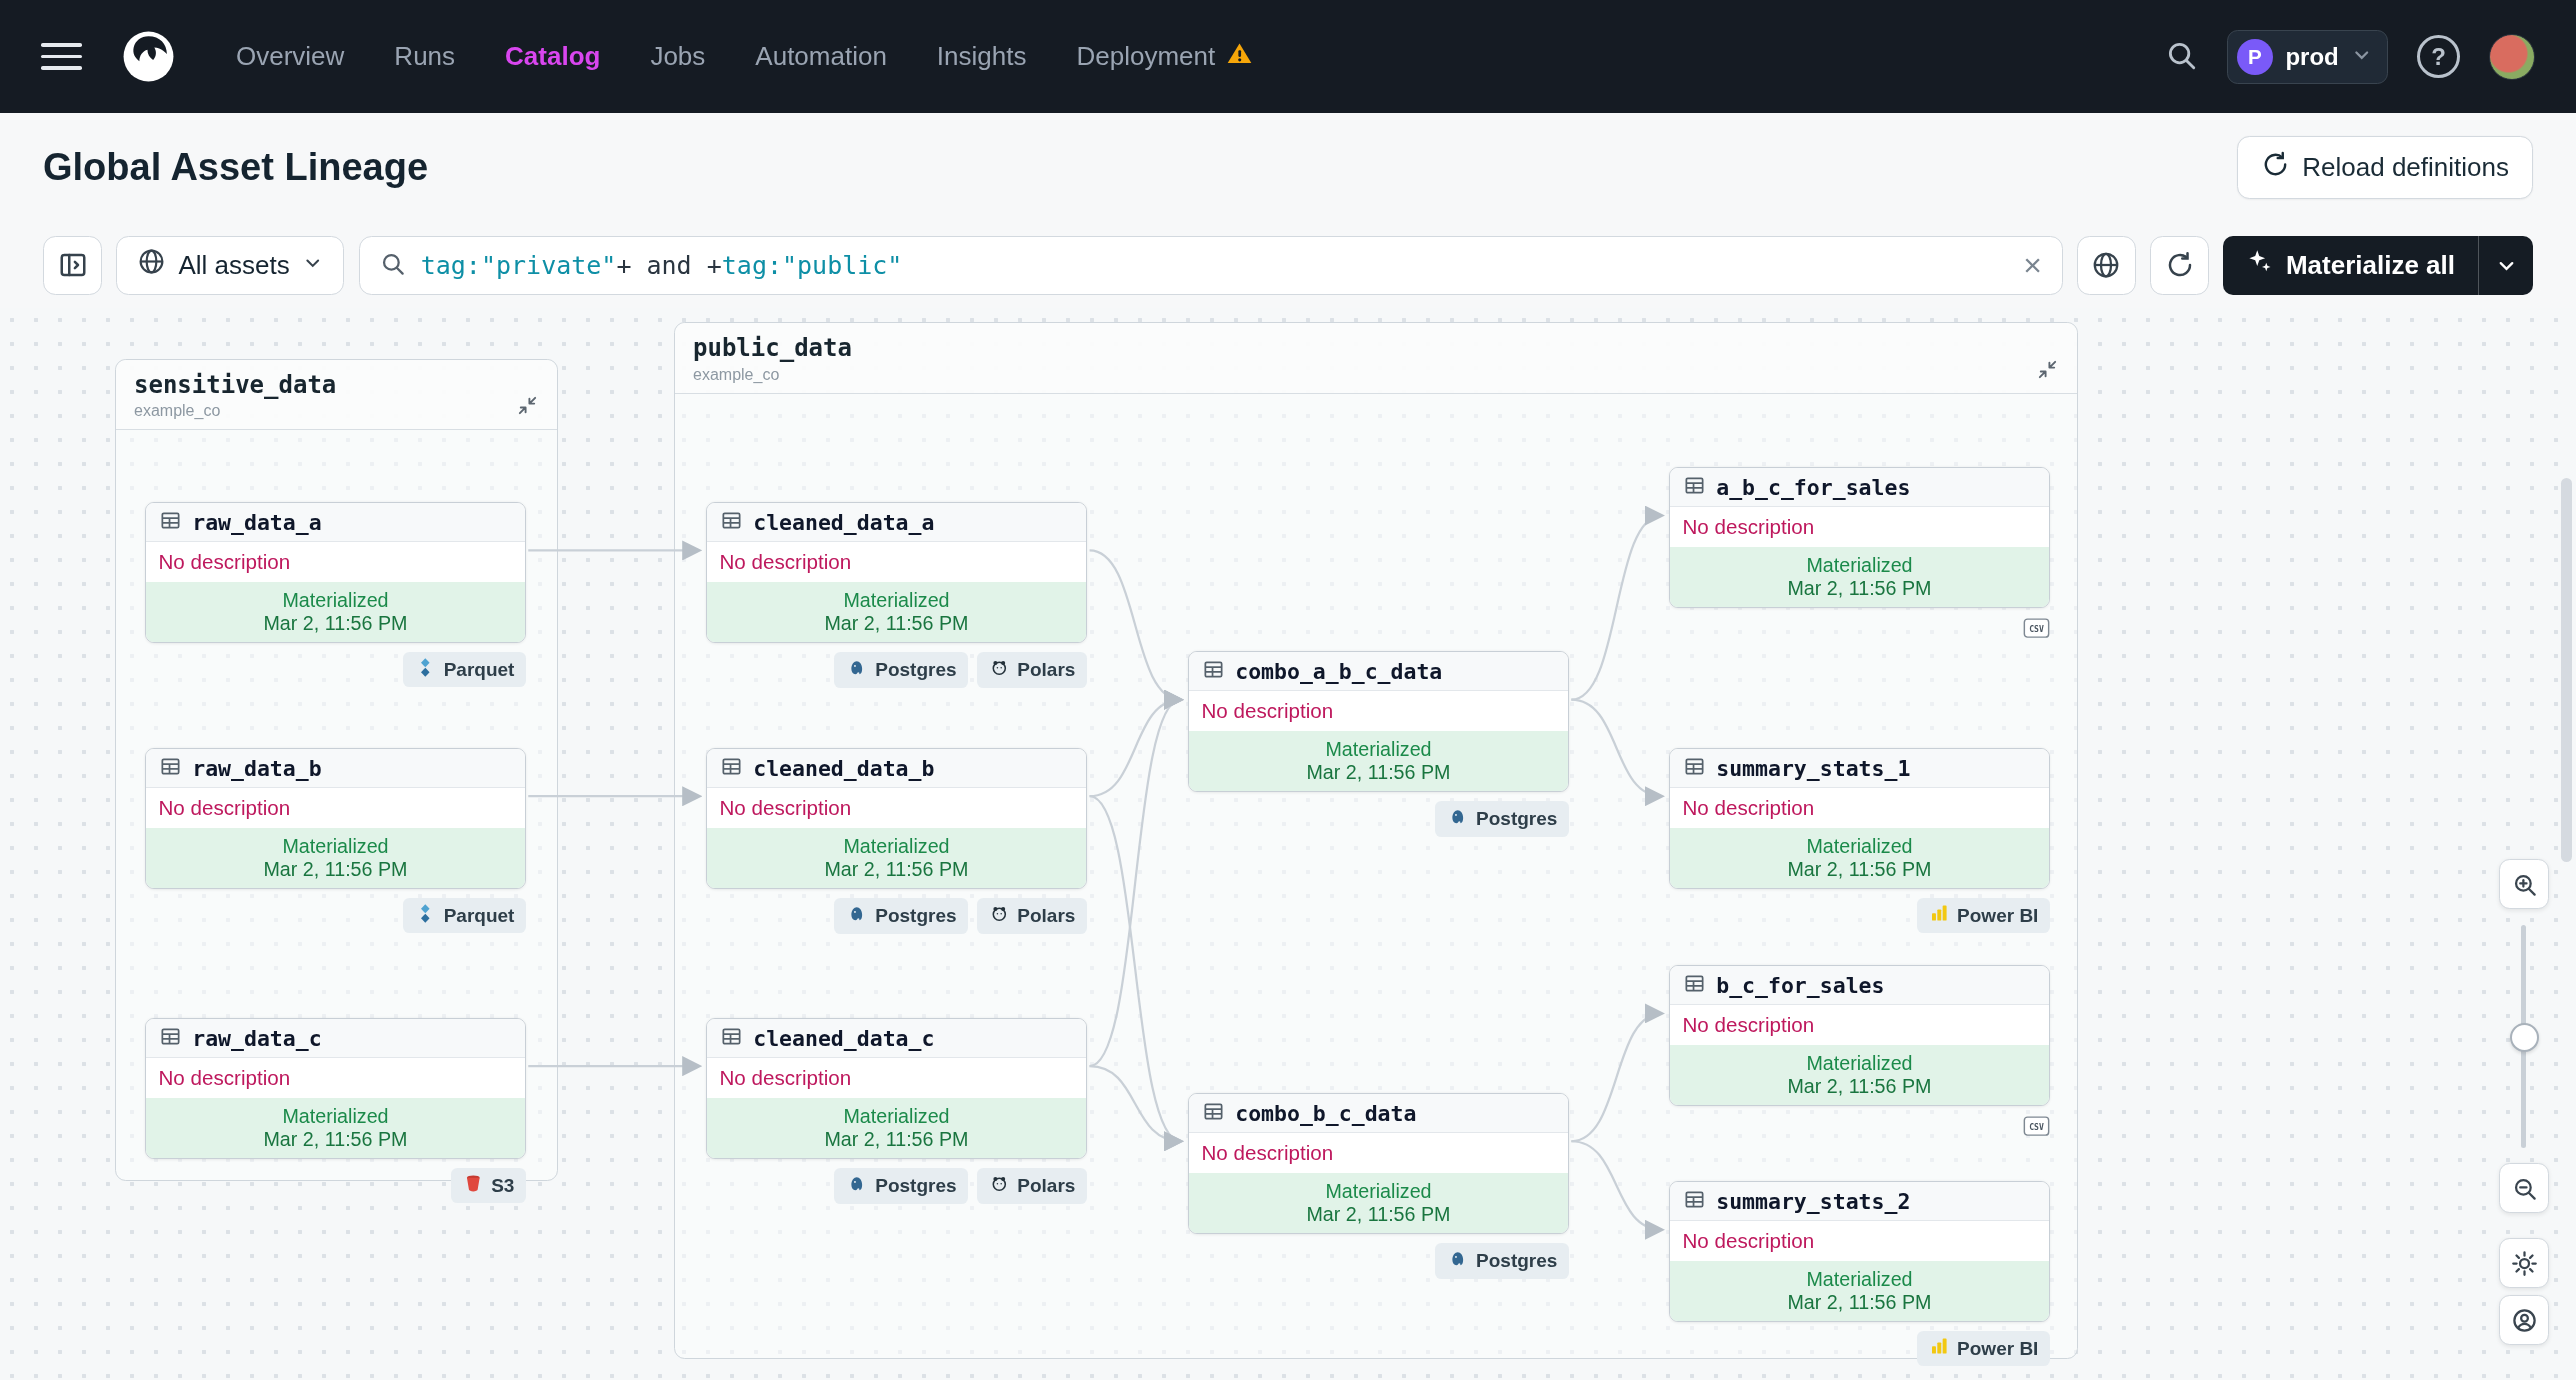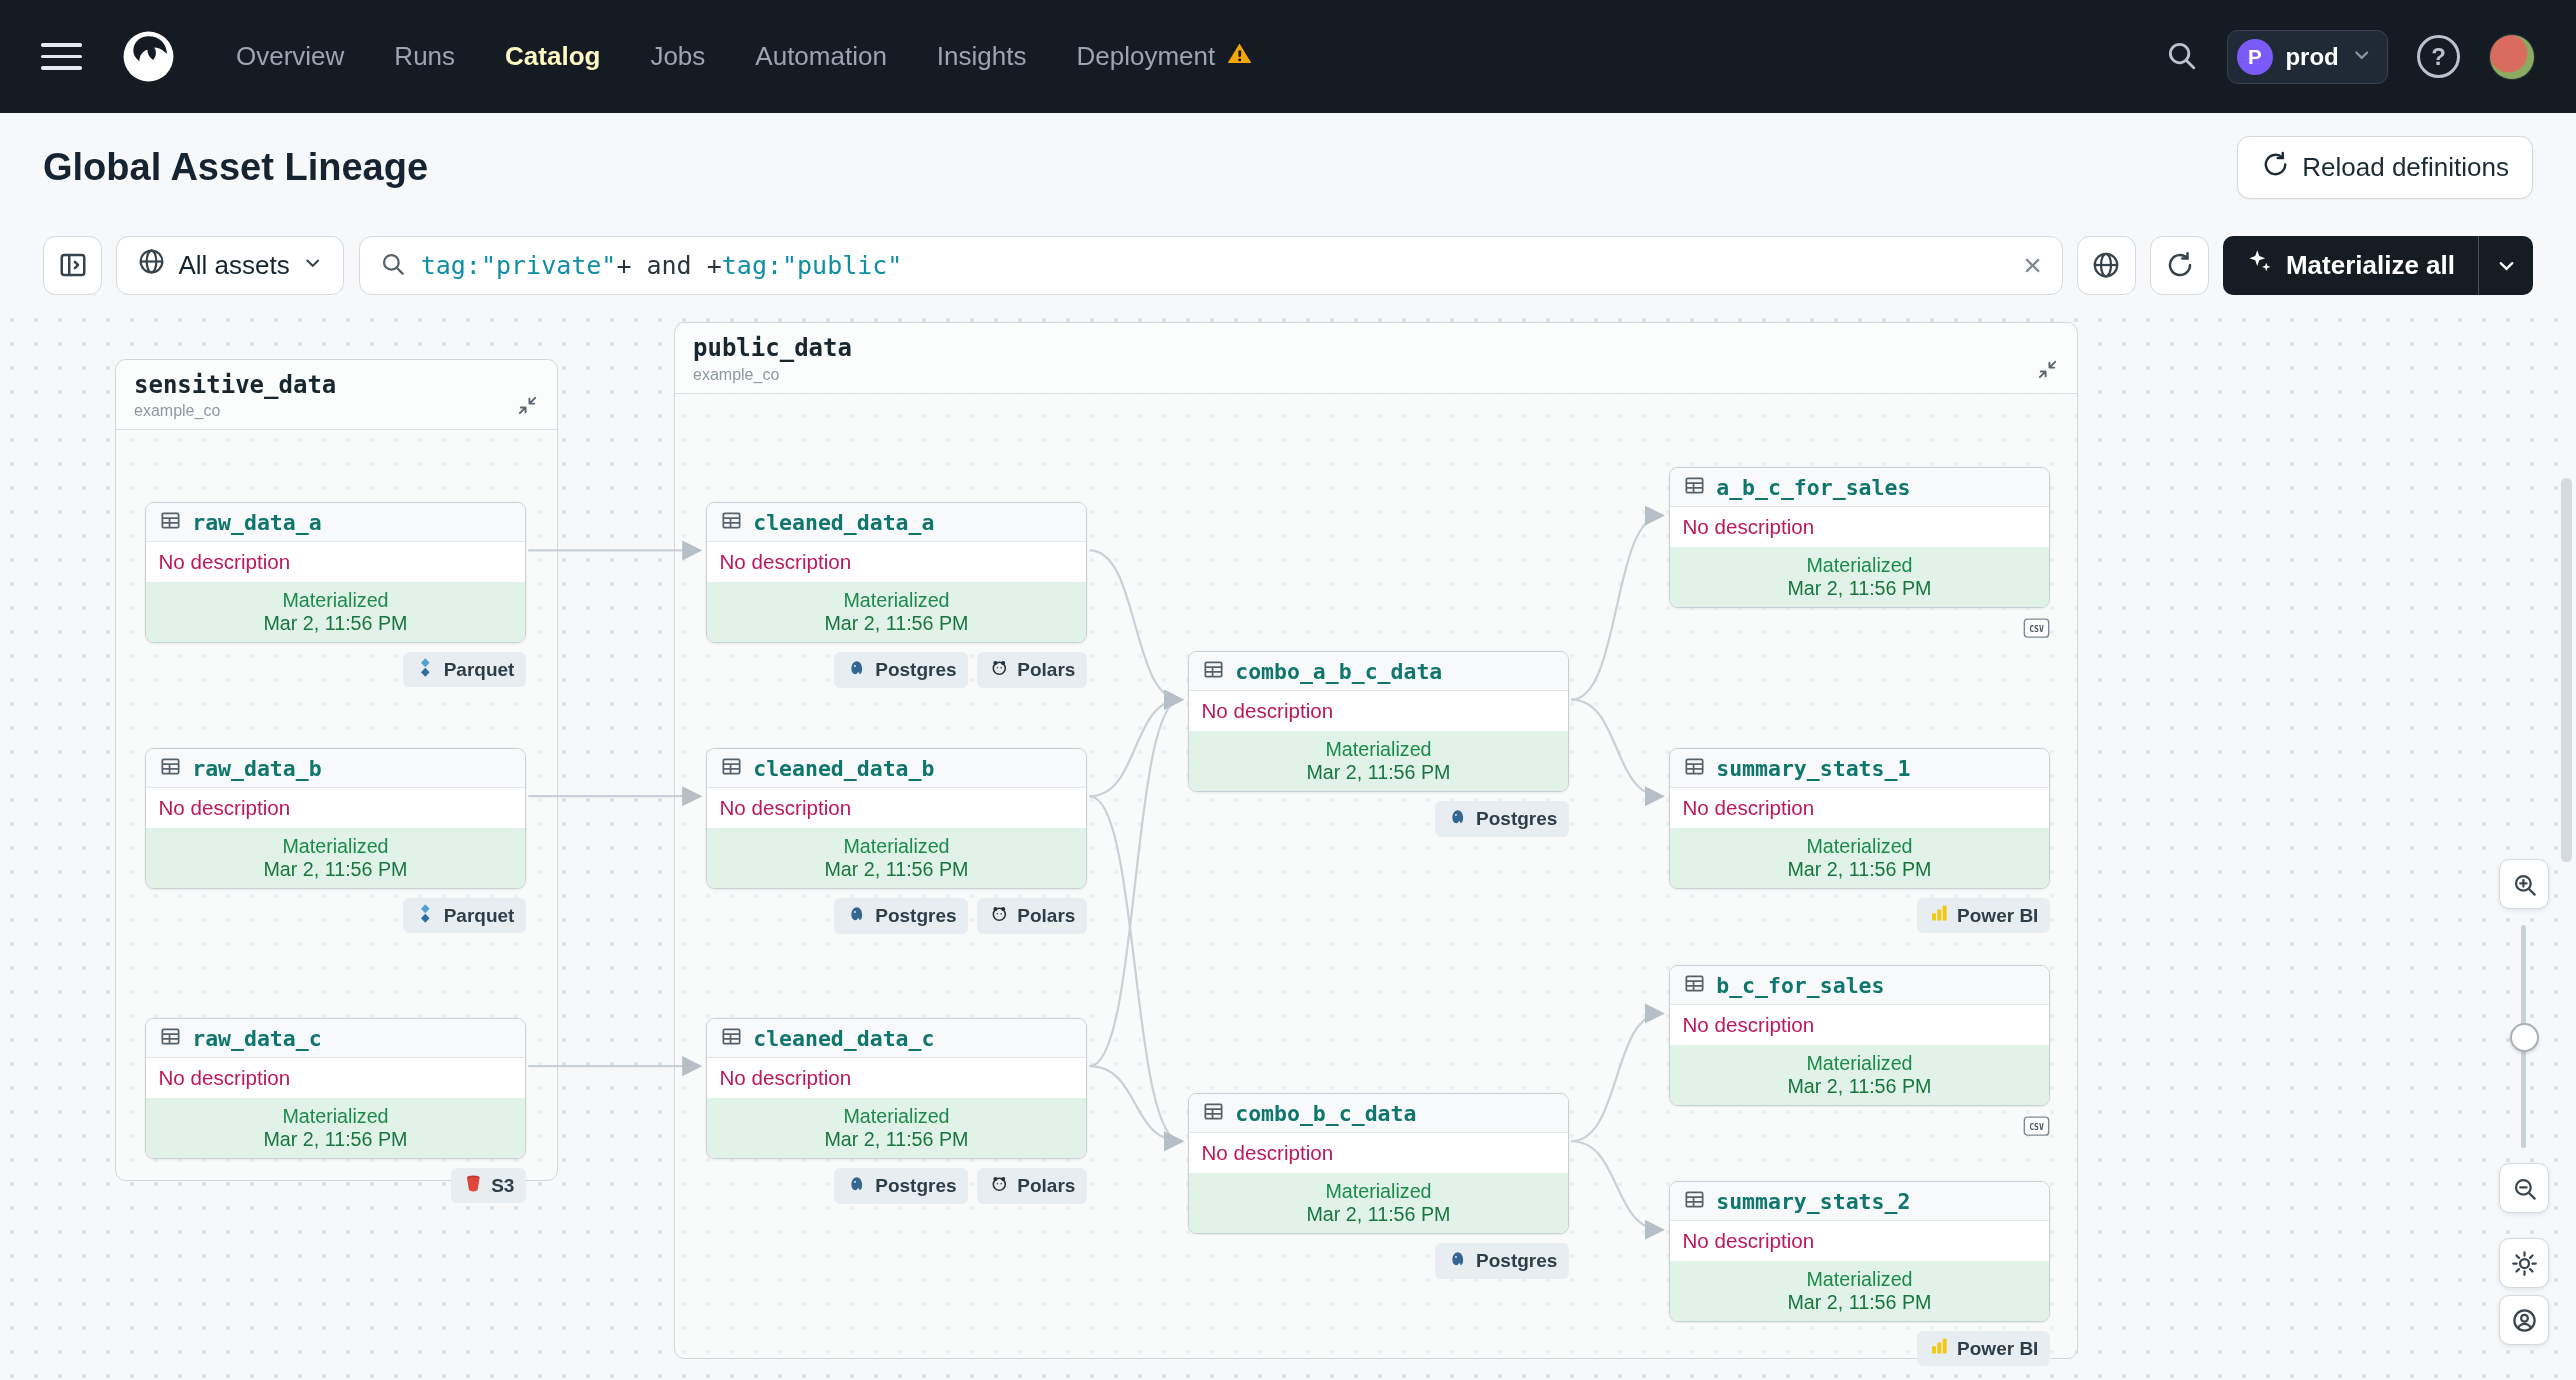--- a/index.html
+++ b/index.html
@@ -7,21 +7,21 @@
   html,body { width:2576px; height:1380px; overflow:hidden; }
   body { font-family:"Liberation Sans", sans-serif; background:#F7F8F9; }
 
   
   .nav { display:flex; align-items:center; height:113px; background:#151B23; padding:0 41px; }
   .hamburger { display:flex; flex-direction:column; gap:8px; width:41px; cursor:pointer; }
   .hamburger span { display:block; height:3.6px; background:#E6EAEF; border-radius:1.8px; }
   .logo { margin-left:38px; width:57px; height:57px; }
   .nav-items { display:flex; align-items:center; gap:50px; margin-left:59px; font-size:26px; color:#9AA4B2; }
   .nav-item { cursor:pointer; display:flex; align-items:center; gap:10.7px; }
-  .nav-item.active { color:#fef9c3; font-weight:700; }
+  .nav-item.active { color:#d946ef; font-weight:700; }
   .nav-right { margin-left:auto; display:flex; align-items:center; gap:29px; }
   .nav-search { color:#B9C2CC; }
   .env-pill { display:flex; align-items:center; gap:12.5px; background:#202A36; border:1.8px solid #39444F; border-radius:10.7px; height:54px; padding:0 14.3px 0 9px; cursor:pointer; }
   .env-avatar { width:36px; height:36px; border-radius:50%; background:#7A5AF8; color:#fff; font-size:20.6px; font-weight:700; display:flex; align-items:center; justify-content:center; }
   .env-name { color:#fff; font-size:24px; font-weight:600; }
   .env-caret { color:#8B95A1; }
   .help-btn { width:43px; height:43px; border-radius:50%; border:3.1px solid #B9C2CC; color:#B9C2CC; font-size:24px; font-weight:700; display:flex; align-items:center; justify-content:center; cursor:pointer; }
   .user-avatar { width:46px; height:46px; border-radius:50%; background:radial-gradient(circle at 42% 42%, #D96C5F 0 50%, #8AAB62 55% 100%); border:1.8px solid #2A333D; cursor:pointer; }
 
   
@@ -48,21 +48,21 @@
 
   .group { position:absolute; background:rgba(252,253,253,0.55); border:1.8px solid #CFD6DC; border-radius:10.7px; }
   .group-header { display:flex; justify-content:space-between; align-items:flex-end; padding:10.7px 18px 9px; border-bottom:1.3px solid #D8DEE3; background:rgba(251,252,252,0.9); border-radius:10.7px 10.7px 0 0; }
   .group-title { font-family:"DejaVu Sans Mono","Liberation Mono",monospace; font-size:24px; font-weight:700; color:#18262F; }
   .group-subtitle { font-family:Liberation Sans, sans-serif; font-size:16px; color:#8D98A2; margin-top:3.6px; }
   .collapse-btn { color:#5C6670; margin-top:1.8px; cursor:pointer; }
 
   .asset { position:absolute; width:381px; }
   .card { background:#fff; border:1.8px solid #C8CFD6; border-radius:9px; overflow:hidden; box-shadow:0 0.9px 2.7px rgba(0,0,0,.07); cursor:pointer; }
   .card-header { display:flex; align-items:center; gap:10.7px; height:39px; padding:0 12.5px; background:#F7F9FA; border-bottom:0.9px solid #E3E7EB; }
-  .card-name { font-family:"DejaVu Sans Mono","Liberation Mono",monospace; font-size:21.5px; font-weight:600; color:#0f766e; }
+  .card-name { font-family:"DejaVu Sans Mono","Liberation Mono",monospace; font-size:21.5px; font-weight:600; color:#0f172a; }
   .card-desc { padding:8px 12.5px; font-size:20.6px; color:#be185d; background:#fff; }
   .card-footer { display:flex; justify-content:space-between; align-items:center; padding:7.2px 12.5px; background:#E1F3E8; font-size:19.7px;flex-direction:column; }
   .status { color:#1B8A4A; }
   .time { color:#19753F; }
   .chips { display:flex; justify-content:flex-end; gap:9px; margin-top:9px; }
   .chip { display:flex; align-items:center; gap:8px; background:#E7EDF1; border-radius:6.3px; padding:4.5px 11.6px; font-size:19px; font-weight:600; color:#2E3E49; cursor:pointer; }
   .chip.icon-only { background:transparent; padding:0; }
 
   
   .float-btn { position:absolute; width:50px; height:50px; background:#fff; border:1.8px solid #D3D9DF; border-radius:10.7px; display:flex; align-items:center; justify-content:center; box-shadow:0 1.8px 4.5px rgba(0,0,0,.08); color:#3A454F; cursor:pointer; }

